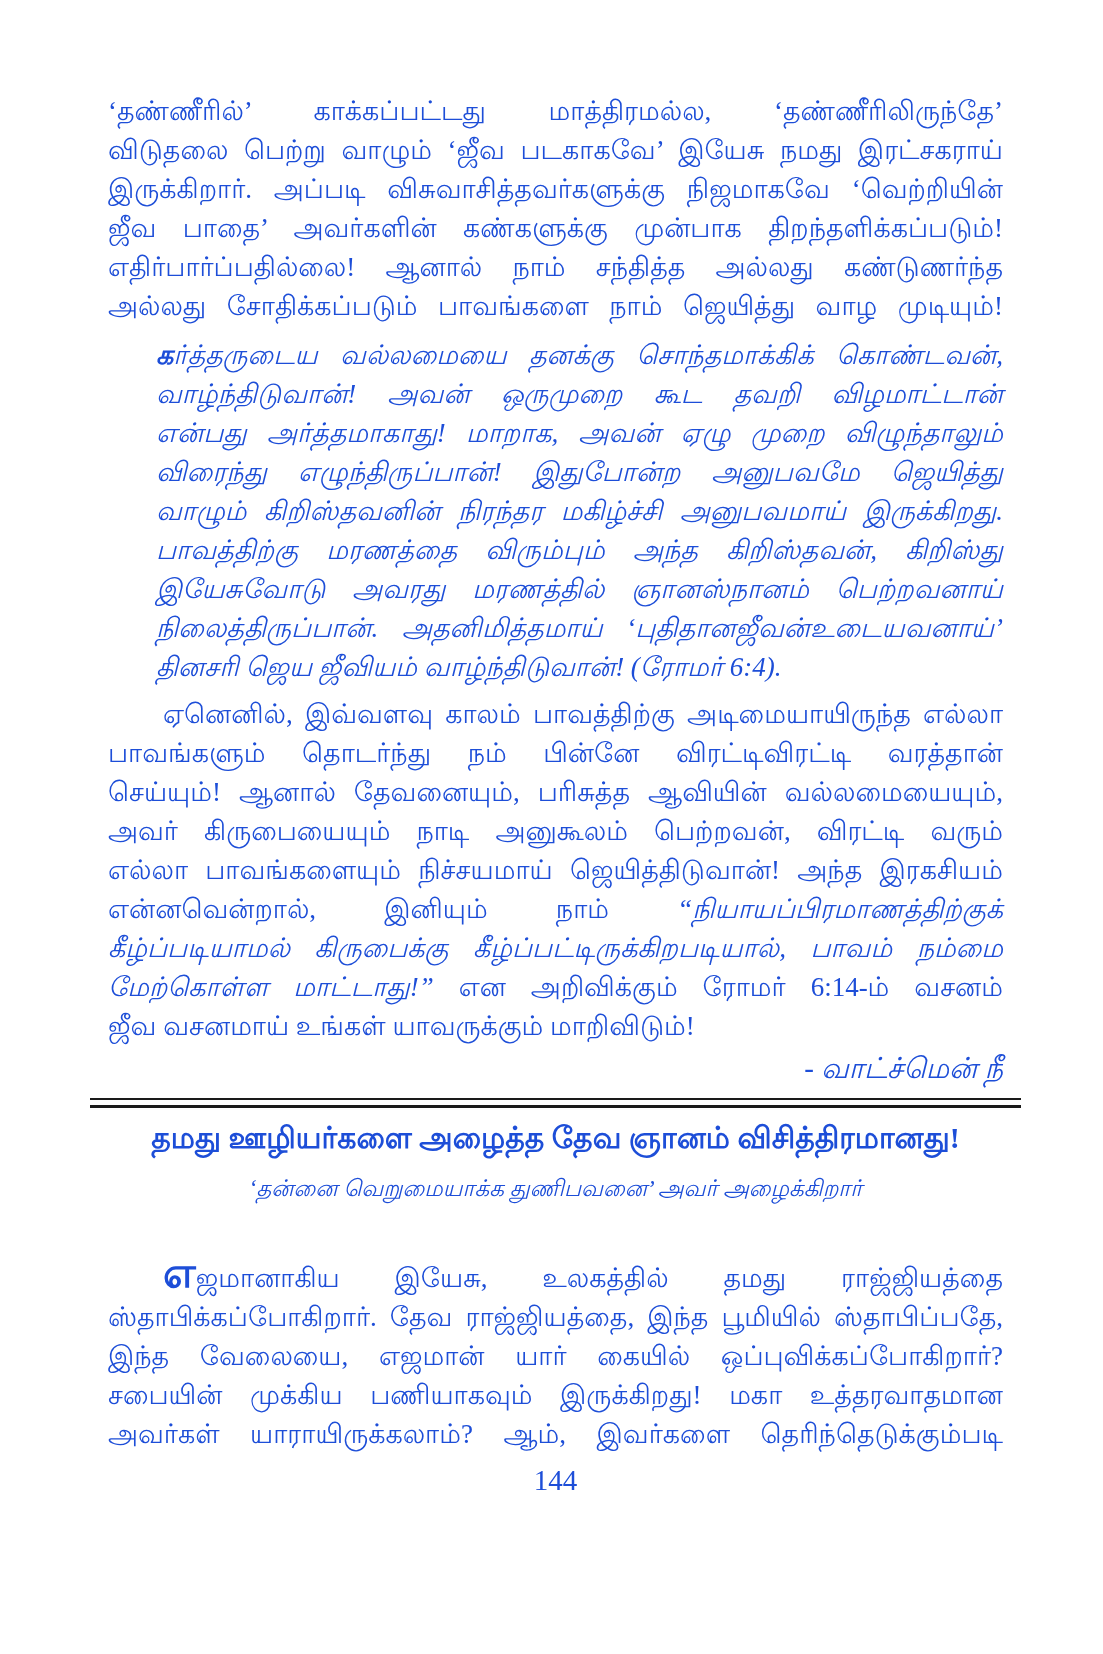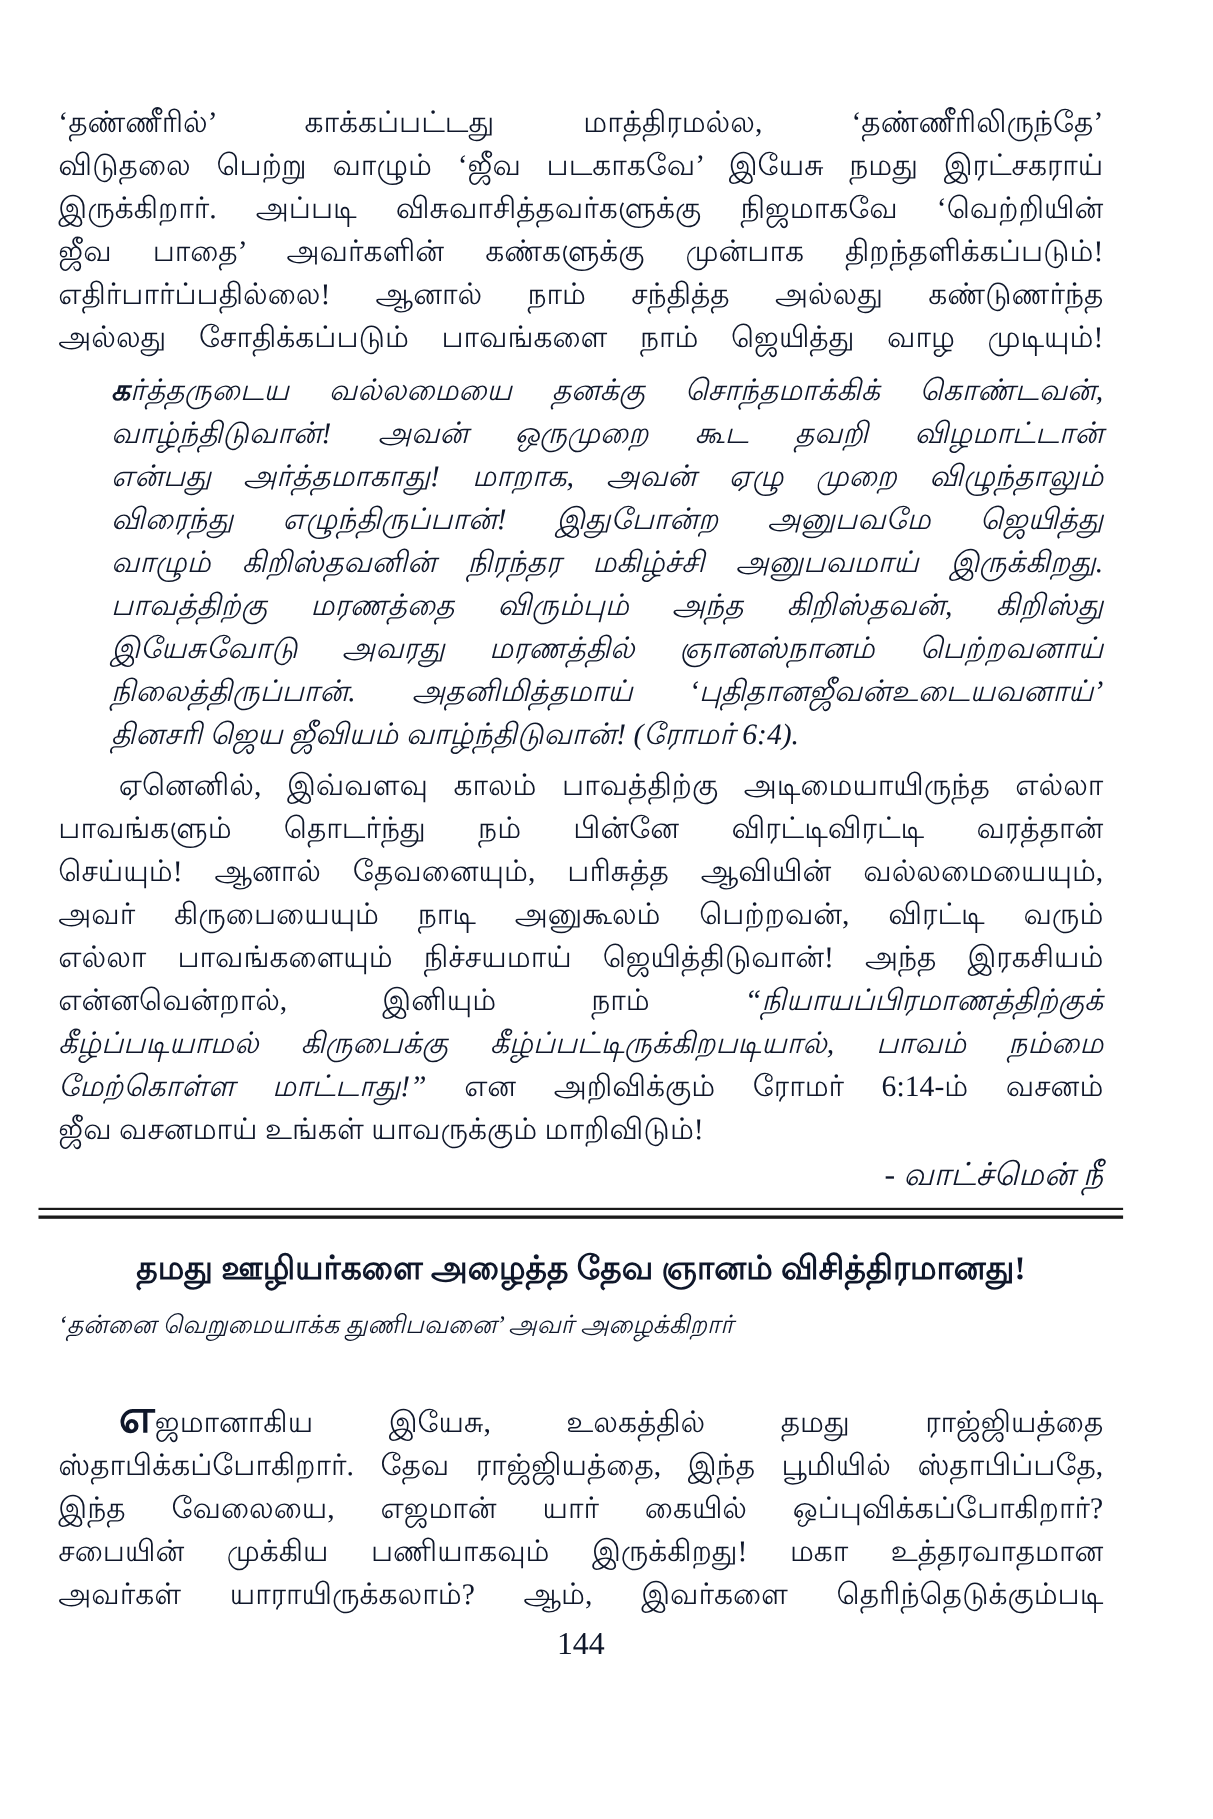--- a/index.html
+++ b/index.html
@@ -2,25 +2,25 @@
 <html><head>
 <meta charset="utf-8">
 <style>
   html, body { margin: 0; padding: 0; background: #ffffff; }
   .page {
     position: relative;
     width: 1103px;
     height: 1654px;
     margin: 0 auto;
     background: #ffffff;
-    color: #0f172a;
+    color: #1d4ed8;
     font-family: "Liberation Serif", "DejaVu Serif", serif;
     overflow: hidden;
     box-sizing: border-box;
-    padding: 92px 100px 0 53px;
+    padding: 92px 100px 0 108px;
   }
   .para { font-size: 27px; line-height: 39px; }
   .line {
     text-align: justify;
     text-align-last: justify;
     white-space: normal;
   }
   .line.line-end { text-align-last: left; }
   .indent-first .line:first-child { text-indent: 55px; }
   .quote-block {
@@ -36,29 +36,29 @@
     line-height: 40px;
     margin-top: 2px;
   }
   .rule {
     height: 5px;
     margin: 10px -18px 0 -18px;
     border-top: 2px solid #1a1a1a;
     border-bottom: 3px solid #1a1a1a;
   }
   .section-heading {
-    margin-top: 26px;
+    margin-top: 10px;
     text-align: center;
     font-weight: bold;
     font-size: 30px;
     line-height: 40px;
   }
   .section-subtitle {
     margin-top: 16px;
-    text-align: left;
+    text-align: center;
     font-style: italic;
     font-size: 23px;
     line-height: 30px;
   }
   .last-para { margin-top: 48px; }
   .dropcap {
     font-size: 42px;
     font-weight: bold;
     line-height: 1;
   }

